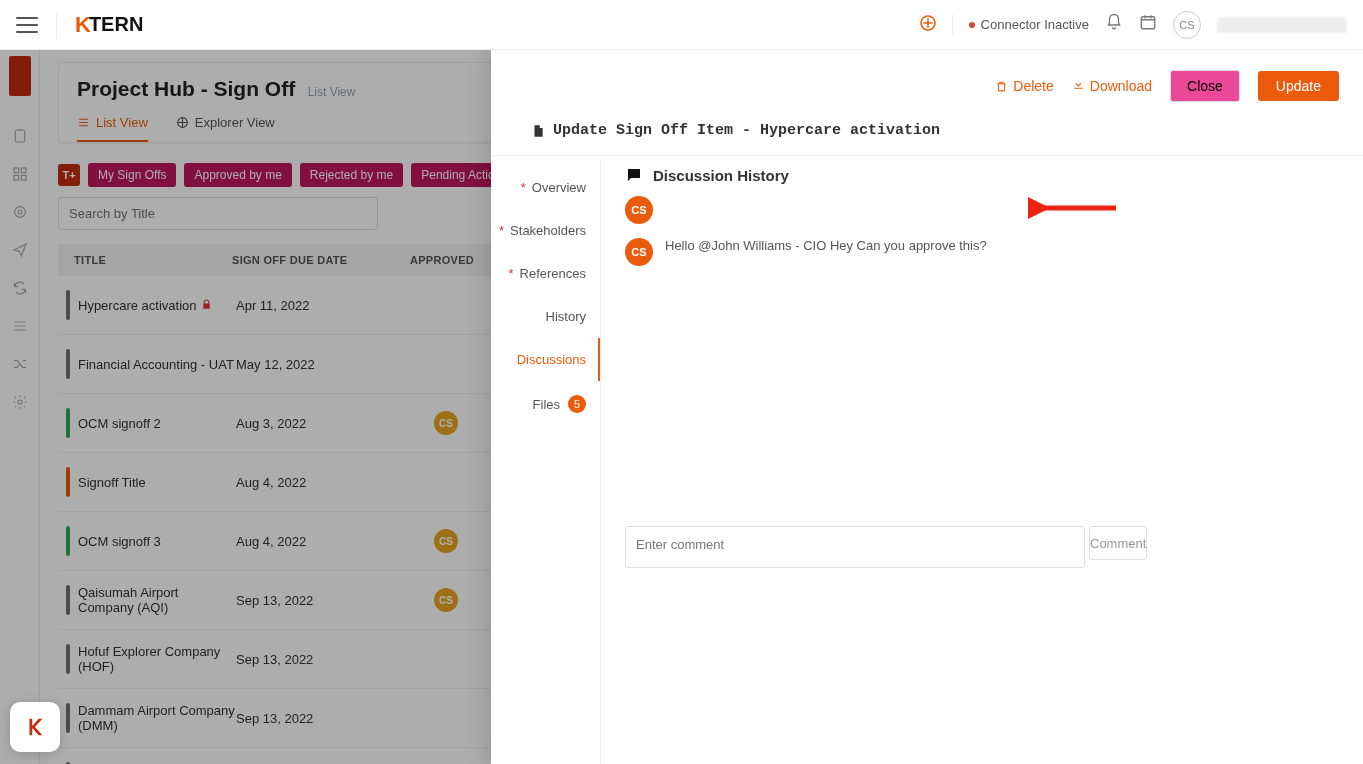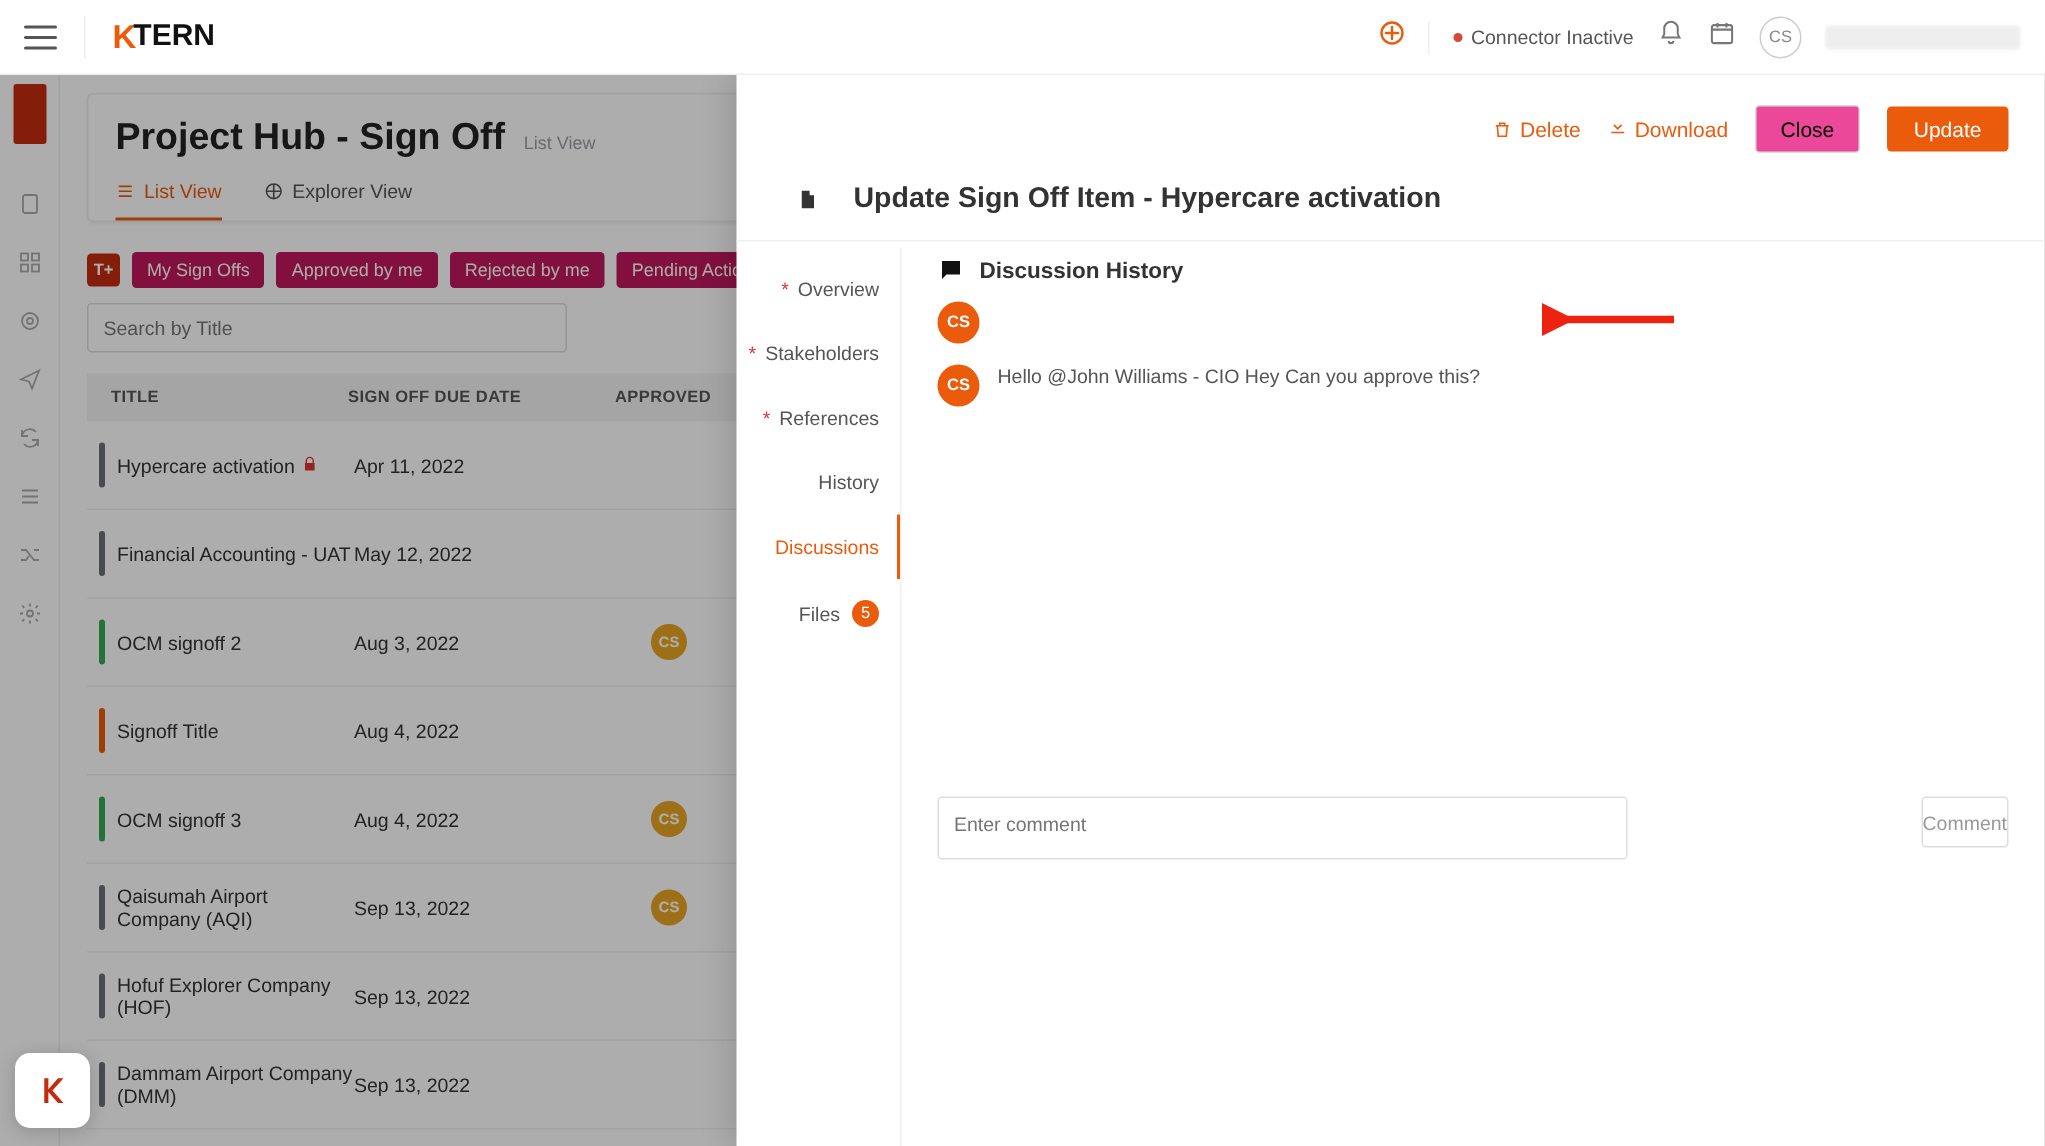--- a/index.html
+++ b/index.html
@@ -18,21 +18,21 @@
 .avatar-sm { width:28px; height:28px; border-radius:50%; background:#fff; border:1px solid #ccc; display:flex; align-items:center; justify-content:center; font-size:11px; color:#888; }
 .blur-name { width:130px; height:16px; background:#eee; border-radius:3px; filter: blur(1px); }
 
 .leftrail { position:absolute; top:50px; left:0; width:40px; bottom:0; background:#fff; border-right:1px solid #eee; display:flex; flex-direction:column; align-items:center; padding-top:6px; gap:18px; z-index:10; }
 .leftrail .rail-top { width:22px; height:40px; background:#c32b0f; border-radius:2px; margin-bottom:14px; }
 .leftrail .ic { color:#aaa; font-size:16px; }
 
 .main { position:absolute; top:50px; left:40px; right:0; bottom:0; padding:12px 12px 0 18px; }
 
 .card-head { background:#fff; border:1px solid #eee; border-radius:4px; padding:14px 18px 0 18px; box-shadow:0 1px 2px rgba(0,0,0,0.05); }
-.card-head h2 { font-size:25px; font-weight:600; color:#222; display:inline-block; }
+.card-head h2 { font-size:21px; font-weight:600; color:#222; display:inline-block; }
 .card-head .sub { font-size:12px; color:#9aa0a6; margin-left:8px; }
 .view-tabs { display:flex; gap:28px; margin-top:14px; }
 .vtab { display:flex; align-items:center; gap:6px; font-size:13px; color:#555; padding-bottom:10px; border-bottom:2px solid transparent; cursor:pointer; }
 .vtab.active { color:#eb5b0c; border-bottom-color:#eb5b0c; }
 
 .filter-row { display:flex; gap:8px; margin-top:20px; align-items:center; }
 .badge-t { width:22px; height:22px; background:#c32b0f; color:#fff; font-size:11px; font-weight:600; display:flex; align-items:center; justify-content:center; border-radius:3px; }
 .chip { background:#be185d; color:#fff; font-size:12px; padding:5px 10px; border-radius:3px; white-space:nowrap; }
 
 .search-box { margin-top:10px; }
@@ -56,38 +56,38 @@
 .dim { position:absolute; top:50px; left:0; right:0; bottom:0; background:rgba(0,0,0,0.32); z-index:20; }
 
 
 .panel { position:absolute; top:50px; right:0; width:872px; bottom:0; background:#fff; z-index:30; box-shadow:-4px 0 20px rgba(0,0,0,0.15); display:flex; flex-direction:column; }
 .panel-actions { display:flex; justify-content:flex-end; gap:18px; padding:20px 24px 10px; align-items:center; }
 .link-del { color:#eb5b0c; font-size:14px; display:flex; align-items:center; gap:5px; cursor:pointer; }
 .link-dl { color:#eb5b0c; font-size:14px; display:flex; gap:5px; cursor:pointer; }
 .btn-close { background:#ec4899; border:1px solid #ddd; padding:7px 16px; border-radius:3px; font-size:14px; cursor:pointer; }
 .btn-update { background:#eb5b0c; color:#fff; border:none; padding:7px 18px; border-radius:3px; font-size:14px; cursor:pointer; }
 
-.panel-title { padding:10px 40px 16px; font-size:19px; font-weight:600; display:flex; align-items:center; gap:24px; border-bottom:1px solid #f0f0f0; margin-bottom:4px;}
+.panel-title { padding:10px 40px 16px; font-size:15px; font-weight:600; display:flex; align-items:center; gap:8px; border-bottom:1px solid #f0f0f0; margin-bottom:4px;font-family:Liberation Mono, monospace;}
 .panel-body { display:flex; flex:1; overflow:hidden; }
 .side-tabs { width:110px; border-right:1px solid #f0f0f0; display:flex; flex-direction:column; padding-top:6px; }
 .stab { padding:14px 12px; font-size:13px; color:#555; text-align:right; cursor:pointer; border-right:2px solid transparent; display:flex; justify-content:flex-end; align-items:center; gap:4px; }
 .stab .req { color:#d33; margin-right:2px; }
 .stab.active { color:#eb5b0c; border-right-color:#eb5b0c; }
 .badge-num { background:#eb5b0c; color:#fff; border-radius:50%; width:18px; height:18px; font-size:11px; display:inline-flex; align-items:center; justify-content:center; margin-left:4px; }
 
 .content { flex:1; padding:6px 24px 10px 24px; position:relative; }
 .disc-head { display:flex; align-items:center; gap:10px; font-size:15px; font-weight:600; margin-bottom:12px; }
 .comment { display:flex; gap:12px; margin-bottom:14px; }
 .comment .av { width:28px; height:28px; border-radius:50%; background:#eb5b0c; color:#fff; font-size:11px; display:flex; align-items:center; justify-content:center; font-weight:600; flex-shrink:0; }
 .comment .c-body .msg { font-size:13px; color:#555; margin-bottom:4px; }
 .comment .c-body .meta { font-size:12px; color:#aaa; }
 
 .arrow { position:absolute; top:30px; right:245px; pointer-events:none; }
 
-.comment-box { display:flex; gap:28px; margin-top:260px;justify-content:space-between; }
+.comment-box { display:flex; gap:4px; margin-top:260px; }
 .comment-box textarea { flex:1; max-width:460px; height:42px; border:1px solid #ddd; border-radius:3px; padding:10px; font-size:13px; resize:none; font-family:inherit; }
 .btn-comment { background:#fff; border:1px solid #ddd; color:#999; padding:8px 0; border-radius:3px; font-size:13px; height:34px; cursor:pointer; }
 
 .floater { position:absolute; left:10px; bottom:12px; width:50px; height:50px; background:#fff; border-radius:10px; box-shadow:0 2px 12px rgba(0,0,0,0.18); display:flex; align-items:center; justify-content:center; z-index:60; }
 .floater svg { width:22px; height:22px; }
 .vsep { width:1px; height:22px; background:#eee; }
 </style>
 </head>
 <body>
 

